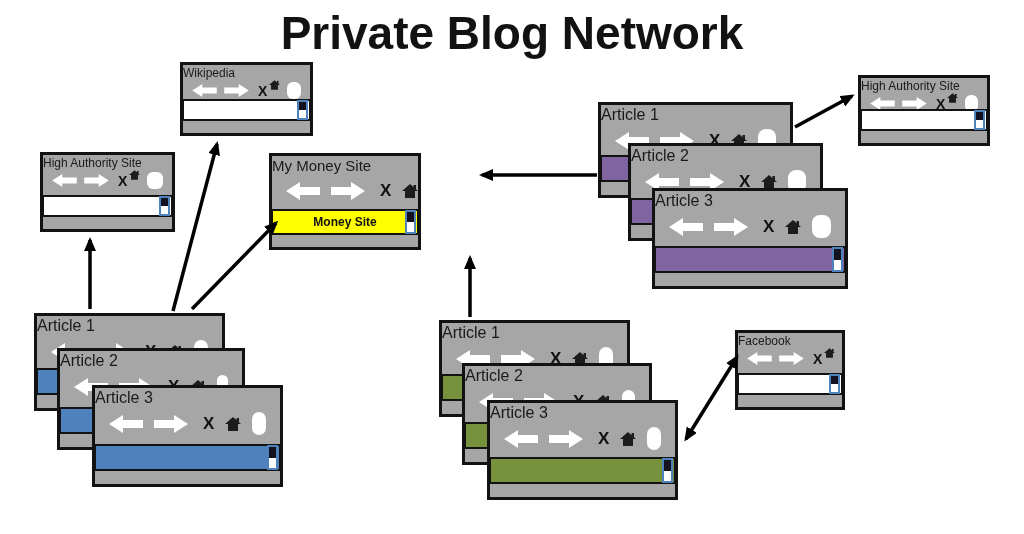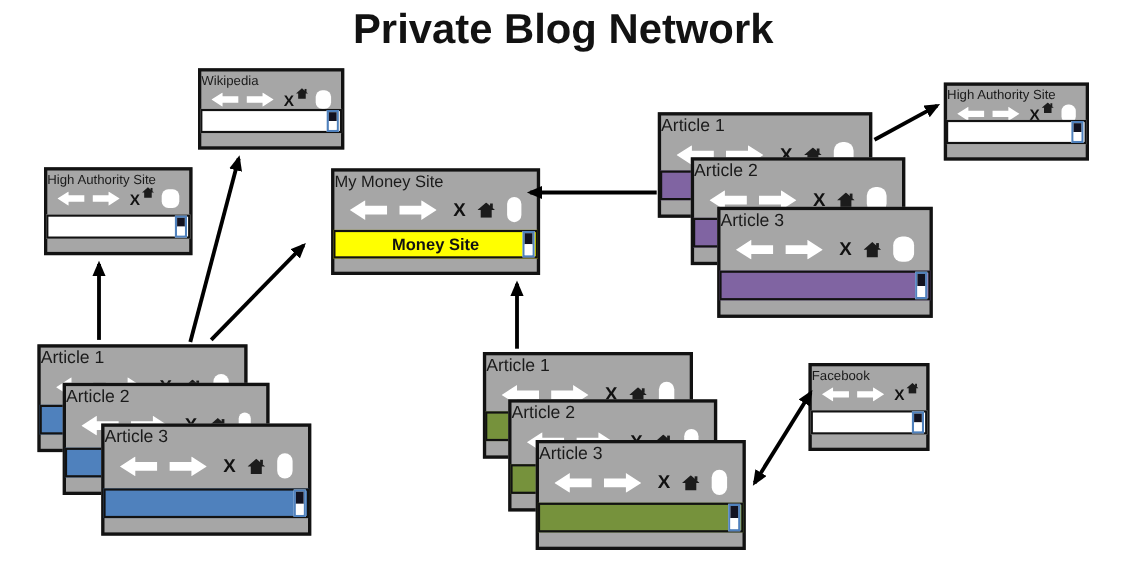--- a/index.html
+++ b/index.html
@@ -2,21 +2,21 @@
 <html><head>
 <meta charset="utf-8">
 <style>
   html,body{margin:0;padding:0;background:#fff;}
   #canvas{
     position:relative;width:1024px;height:534px;background:#ffffff;
     font-family:"Liberation Sans",sans-serif;overflow:hidden;
   }
   #diagram-title{
     position:absolute;top:6px;left:0;width:100%;text-align:center;
-    font-size:38px;font-weight:800;color:#121212;letter-spacing:0px;
+    font-size:46px;font-weight:800;color:#121212;letter-spacing:0px;
   }
   .bbox{
     position:absolute;background:#a6a6a6;border:3px solid #121212;
     box-sizing:border-box;
   }
   .bbox-title{
     text-align:left;color:#1a1a1a;margin-top:1px;white-space:nowrap;overflow:hidden;
   }
   .article .bbox-title{font-size:16px;}
   .money  .bbox-title{font-size:15px;}
@@ -40,21 +40,21 @@
   .article .pill,.money .pill{width:50px;height:23px;}
   .small .pill{width:42px;height:17px;border-radius:6px;}
   .content-bar{
     position:absolute;left:-1px;right:-1px;background:#ffffff;
     border:2px solid #121212;box-sizing:border-box;
   }
   .article .content-bar{bottom:13px;height:27px;}
   .small .content-bar{bottom:12px;height:22px;}
   .money .content-bar{
     bottom:12px;height:26px;display:flex;align-items:center;justify-content:center;
-    font-weight:800;font-size:15px;color:#111;
+    font-weight:800;font-size:12px;color:#111;
   }
   .scrollbar{
     position:absolute;right:1px;top:-1px;bottom:-1px;width:11px;
     border:2px solid #4f81bd;box-sizing:border-box;display:flex;flex-direction:column;
     background:#fff;
   }
   .sb-a{flex:1;background:#121220;}
   .sb-b{flex:1;background:#ffffff;}
   #arrow-layer{position:absolute;left:0;top:0;width:1024px;height:534px;z-index:6;pointer-events:none;}
 </style>
@@ -129,21 +129,21 @@
       <span class="pill"></span>
     </div>
     <div class="content-bar">
       <span class="scrollbar">
           <span class="sb-a"></span>
           <span class="sb-b"></span>
         </span>
     </div>
   </div>
 
-  <div class="bbox money" style="left:301px;top:153px;width:190px;height:97px;z-index:2">
+  <div class="bbox money" style="left:269px;top:153px;width:152px;height:97px;z-index:2">
     <div class="bbox-title">My Money Site</div>
     <div class="nav-row">
       <span>
           <svg class="blockarrow" viewBox="0 0 34 18">
             <polygon points="34,5 14,5 14,0 0,9 14,18 14,13 34,13"></polygon>
           </svg>
         </span>
       <span>
           <svg class="blockarrow" viewBox="0 0 34 18">
             <polygon points="0,5 20,5 20,0 34,9 20,18 20,13 0,13"></polygon>

